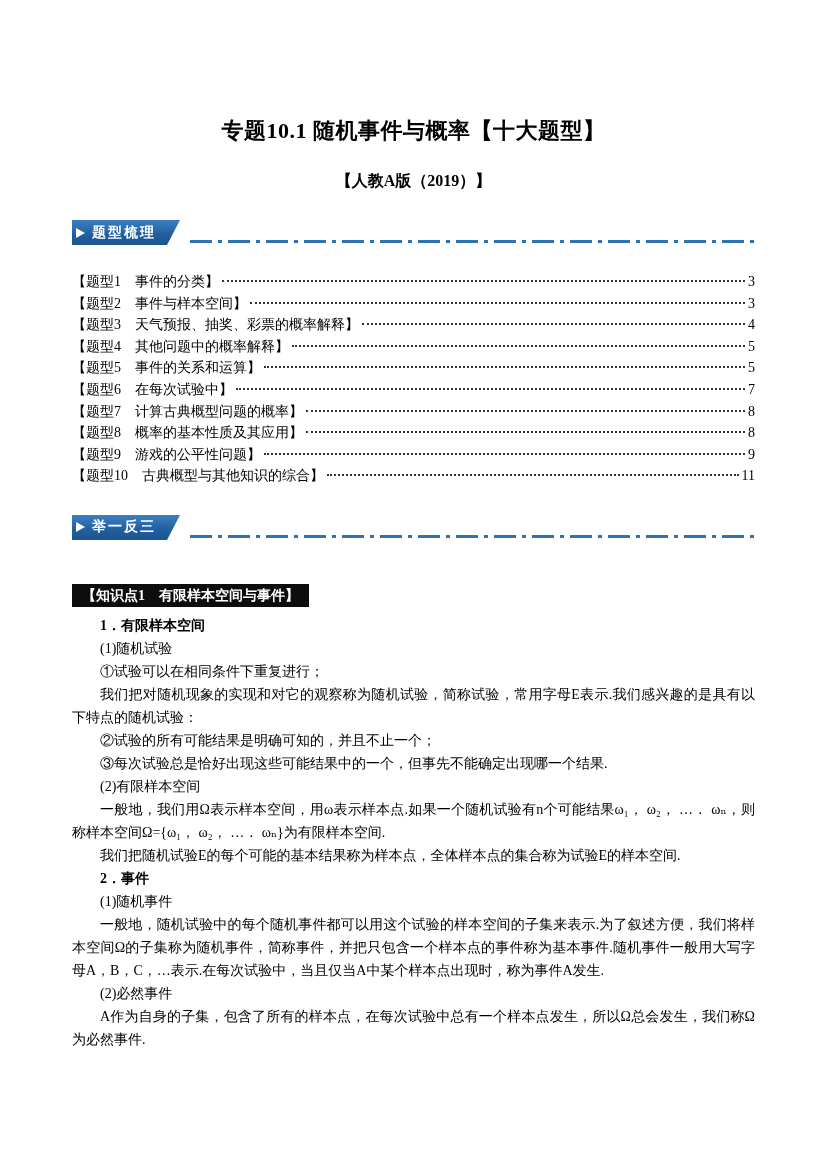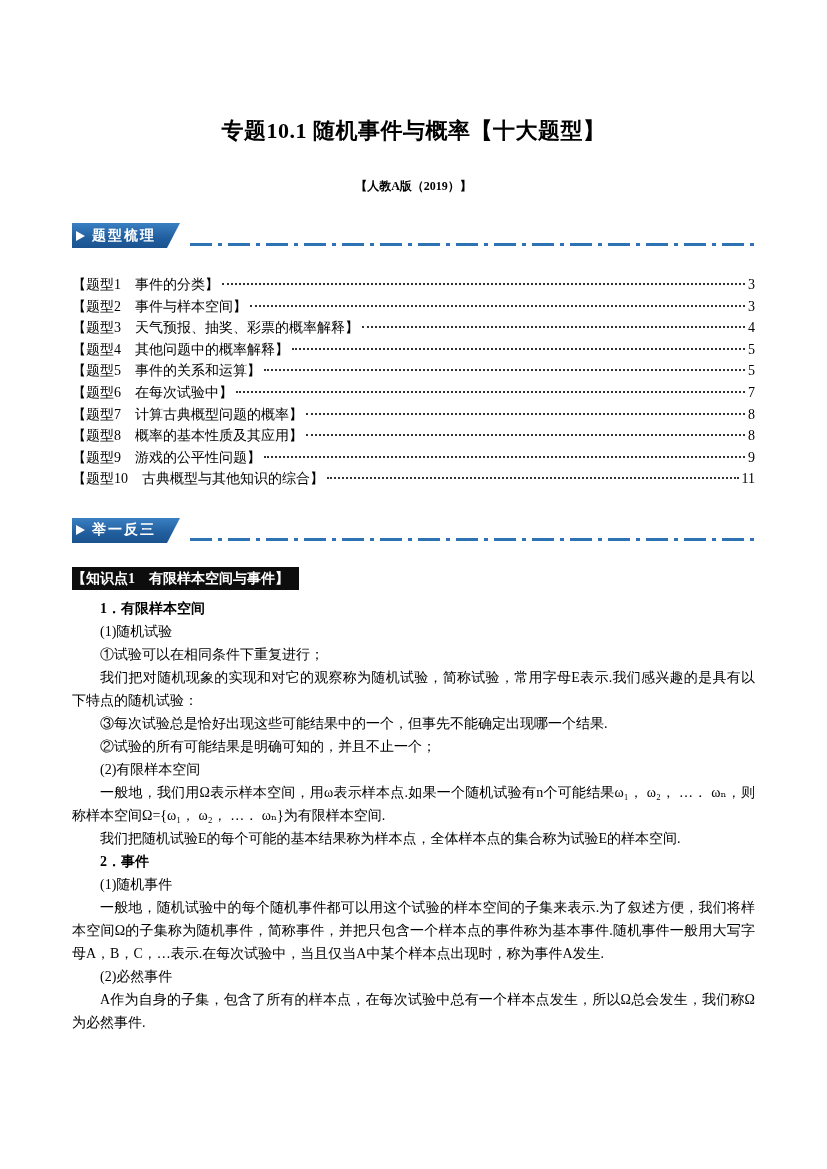--- a/index.html
+++ b/index.html
@@ -17,23 +17,23 @@
     padding: 116px 72px 40px 72px;
   }
   .doc-title {
     text-align: center;
     font-size: 22px;
     font-weight: bold;
     letter-spacing: 0.5px;
   }
   .doc-subtitle {
     text-align: center;
-    font-size: 12px;
-    font-weight: bold;
-    margin-top: 32px;
+    font-size: 16px;
+    font-weight: bold;
+    margin-top: 25px;
   }
   .banner-row {
     display: flex;
     align-items: flex-end;
     margin-top: 27px;
     height: 26px;
   }
   .banner {
     height: 25px;
     display: inline-flex;
@@ -87,21 +87,22 @@
   }
   .toc-page { white-space: nowrap; }
   .kp-header-wrap { margin-top: 24px; line-height: 0; }
   .kp-header {
     display: inline-block;
     background: #0d0d0d;
     color: #ffffff;
     font-weight: bold;
     font-size: 14px;
     line-height: 21px;
-    padding: 1px 10px 1px 0;
+    padding: 1px 10px 1px 10px;
+    margin-top: 20px;
   }
   .content {
     margin-top: 7px;
     font-size: 14px;
     line-height: 23px;
     text-align: justify;
   }
   .para { text-indent: 2em; }
   .para.heading { font-weight: bold; }
 </style>
@@ -185,22 +186,22 @@
 
   <div class="kp-header-wrap">
     <span class="kp-header">【知识点1　有限样本空间与事件】</span>
   </div>
 
   <div class="content">
       <p class="para heading">1．有限样本空间</p>
       <p class="para normal">(1)随机试验</p>
       <p class="para normal">①试验可以在相同条件下重复进行；</p>
       <p class="para normal">我们把对随机现象的实现和对它的观察称为随机试验，简称试验，常用字母E表示.我们感兴趣的是具有以下特点的随机试验：</p>
+      <p class="para normal">②试验的所有可能结果是明确可知的，并且不止一个；</p>
       <p class="para normal">③每次试验总是恰好出现这些可能结果中的一个，但事先不能确定出现哪一个结果.</p>
-      <p class="para normal">②试验的所有可能结果是明确可知的，并且不止一个；</p>
       <p class="para normal">(2)有限样本空间</p>
       <p class="para normal">一般地，我们用Ω表示样本空间，用ω表示样本点.如果一个随机试验有n个可能结果ω₁， ω₂， …． ωₙ，则称样本空间Ω={ω₁， ω₂， …． ωₙ}为有限样本空间.</p>
       <p class="para normal">我们把随机试验E的每个可能的基本结果称为样本点，全体样本点的集合称为试验E的样本空间.</p>
       <p class="para heading">2．事件</p>
       <p class="para normal">(1)随机事件</p>
       <p class="para normal">一般地，随机试验中的每个随机事件都可以用这个试验的样本空间的子集来表示.为了叙述方便，我们将样本空间Ω的子集称为随机事件，简称事件，并把只包含一个样本点的事件称为基本事件.随机事件一般用大写字母A，B，C，…表示.在每次试验中，当且仅当A中某个样本点出现时，称为事件A发生.</p>
       <p class="para normal">(2)必然事件</p>
       <p class="para normal">A作为自身的子集，包含了所有的样本点，在每次试验中总有一个样本点发生，所以Ω总会发生，我们称Ω为必然事件.</p>
     </div>
 

